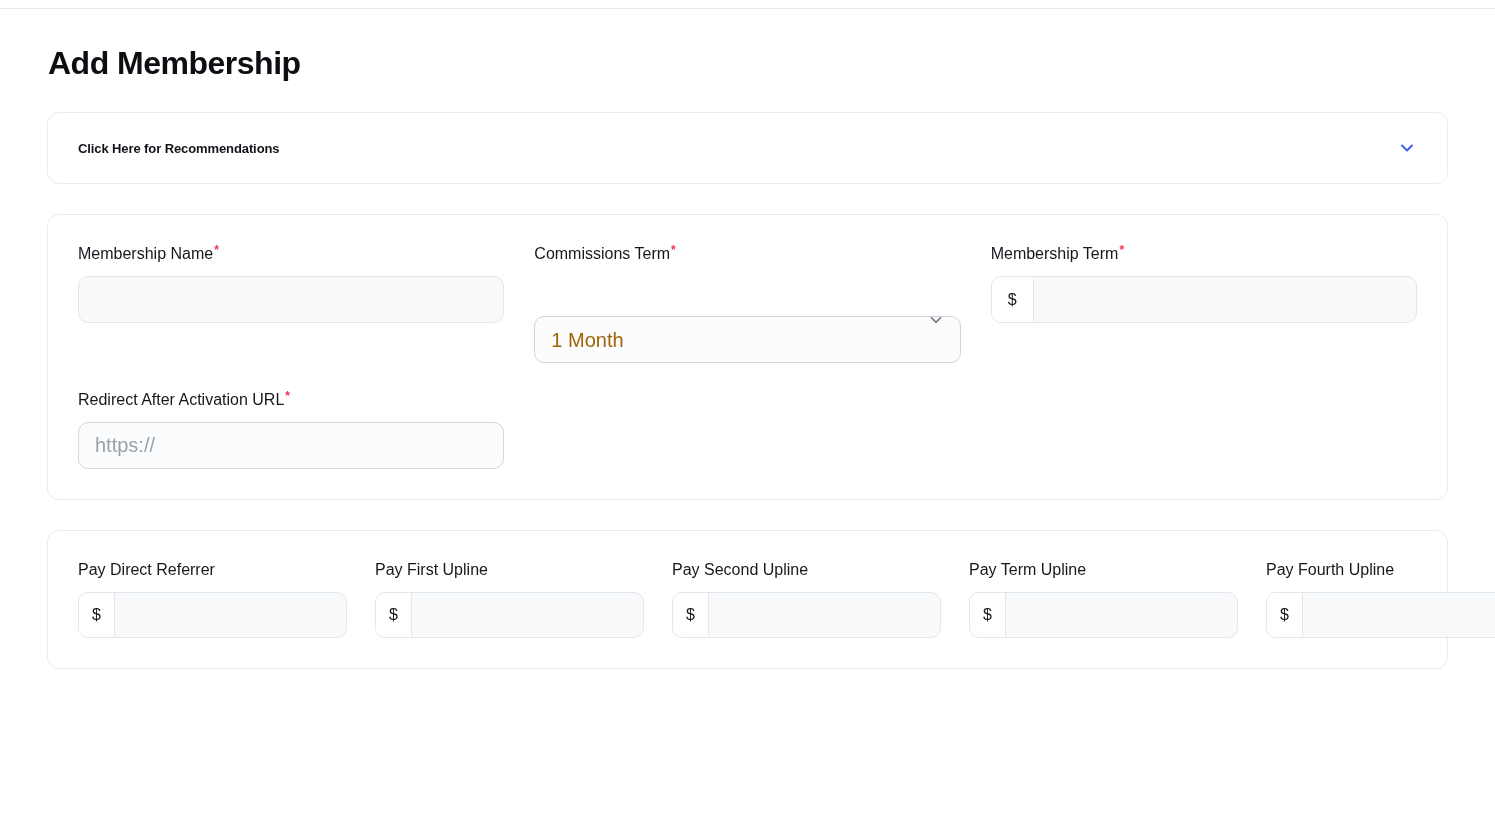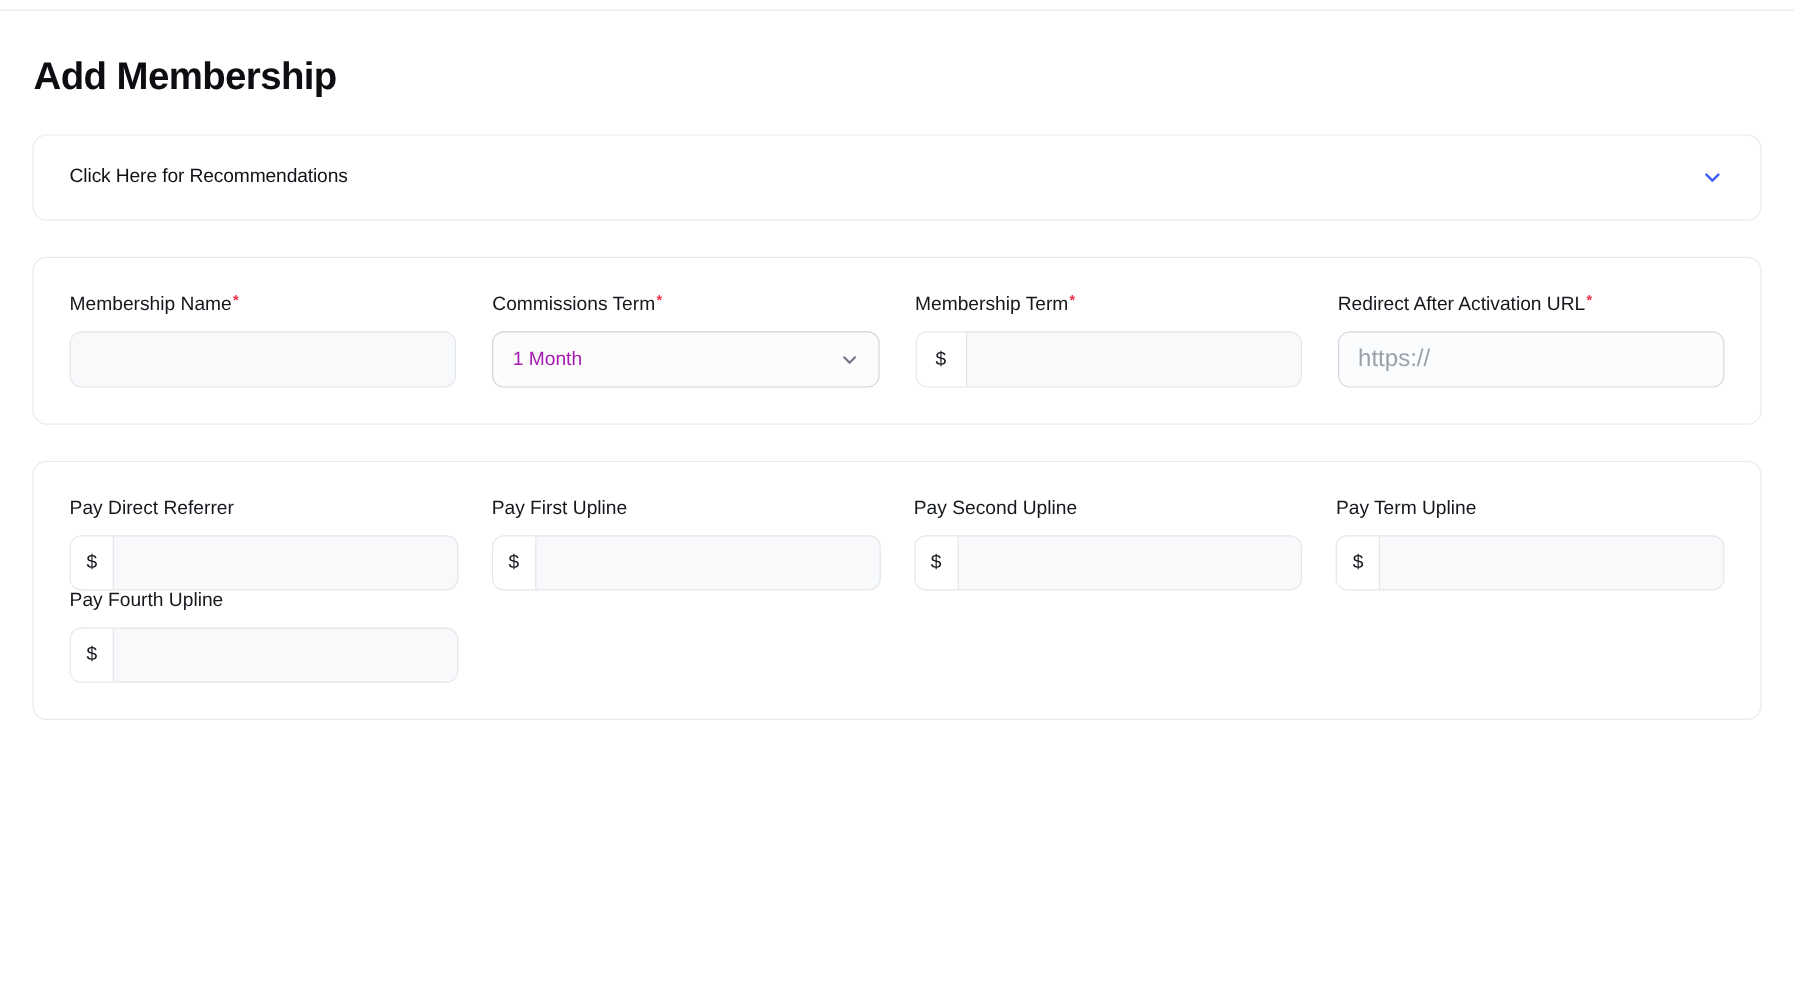--- a/index.html
+++ b/index.html
@@ -1,21 +1,21 @@
 <!DOCTYPE html>
 <html><head>
 <meta charset="utf-8">
 <style>
   * { margin: 0; padding: 0; box-sizing: border-box; }
   html, body { width: 1495px; height: 834px; background: #ffffff; overflow: hidden; }
   body { font-family: "Liberation Sans", sans-serif; color: #111418; }
 
   .top-divider { height: 1px; background: #e9e9e9; margin-top: 8px; }
 
-  .page { padding: 0 27px; }
+  .page { padding: 0 47px; }
 
   .page-title {
     margin: 36px 0 0 1px;
     font-size: 32px;
     font-weight: 700;
     letter-spacing: -0.5px;
     color: #0c0e12;
   }
 
   .panel {
@@ -28,40 +28,40 @@
   .panel-header {
     height: 70px;
     display: flex;
     align-items: center;
     justify-content: space-between;
     padding: 0 30px;
     cursor: pointer;
   }
   .panel-header { height: 68px; border-bottom: 1px solid #eceef1; }
   .panel-title {
-    font-size: 16px;
-    font-weight: 400;
+    font-size: 13px;
+    font-weight: 700;
     color: #101318;
     letter-spacing: -0.1px;
   }
   .chevron { width: 20px; height: 20px; display: block; }
   .chevron-blue { color: #3d5cf5; }
   .chevron-gray { color: #6b7280; }
 
   .panel-body { padding: 30px; }
 
   .grid-2 {
     display: grid;
-    grid-template-columns: 1fr 1fr 1fr 1fr;
+    grid-template-columns: 1fr 1fr 1fr;
     column-gap: 30px;
     row-gap: 28px;
   }
   .grid-6 {
     display: grid;
-    grid-template-columns: repeat(4, 1fr);
+    grid-template-columns: repeat(5, 1fr);
     column-gap: 28px;
   }
 
   .field-label {
     display: block;
     font-size: 16px;
     font-weight: 500;
     color: #15181d;
     margin-bottom: 13px;
   }
@@ -96,25 +96,26 @@
   .select-wrap { position: relative; }
   .select-input {
     appearance: none;
     -webkit-appearance: none;
     width: 100%;
     height: 47px;
     border: 1px solid #cfd4db;
     border-radius: 10px;
     background: #fcfcfd;
     font-family: "Liberation Sans", sans-serif;
-    font-size: 16px;
-    color: #a21caf;
+    font-size: 20px;
+    color: #a16207;
     padding: 0 40px 0 16px;
     outline: none;
     cursor: pointer;
+    margin-top: 40px;
   }
   .select-chevron {
     position: absolute;
     right: 16px;
     top: 50%;
     transform: translateY(-50%);
     pointer-events: none;
     width: 18px;
     height: 18px;
   }

